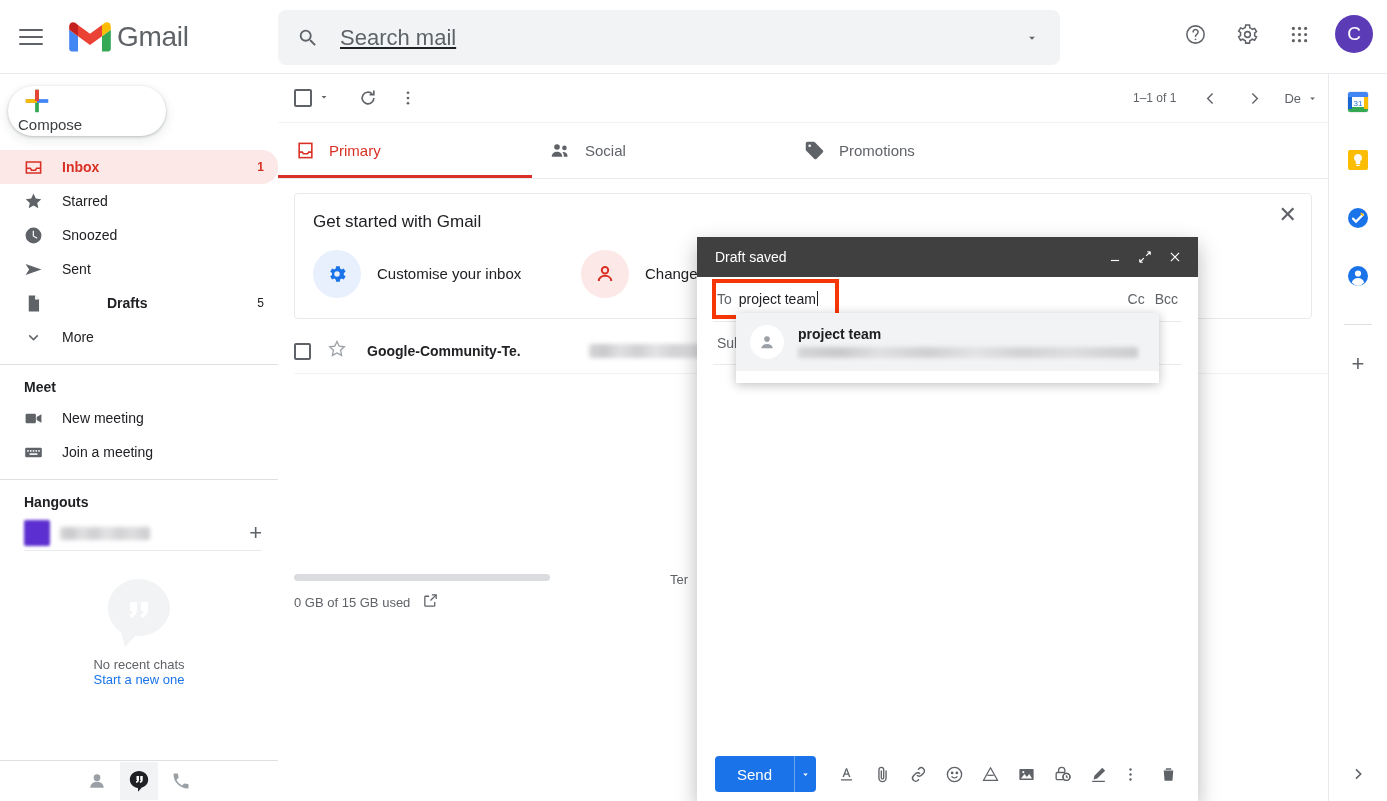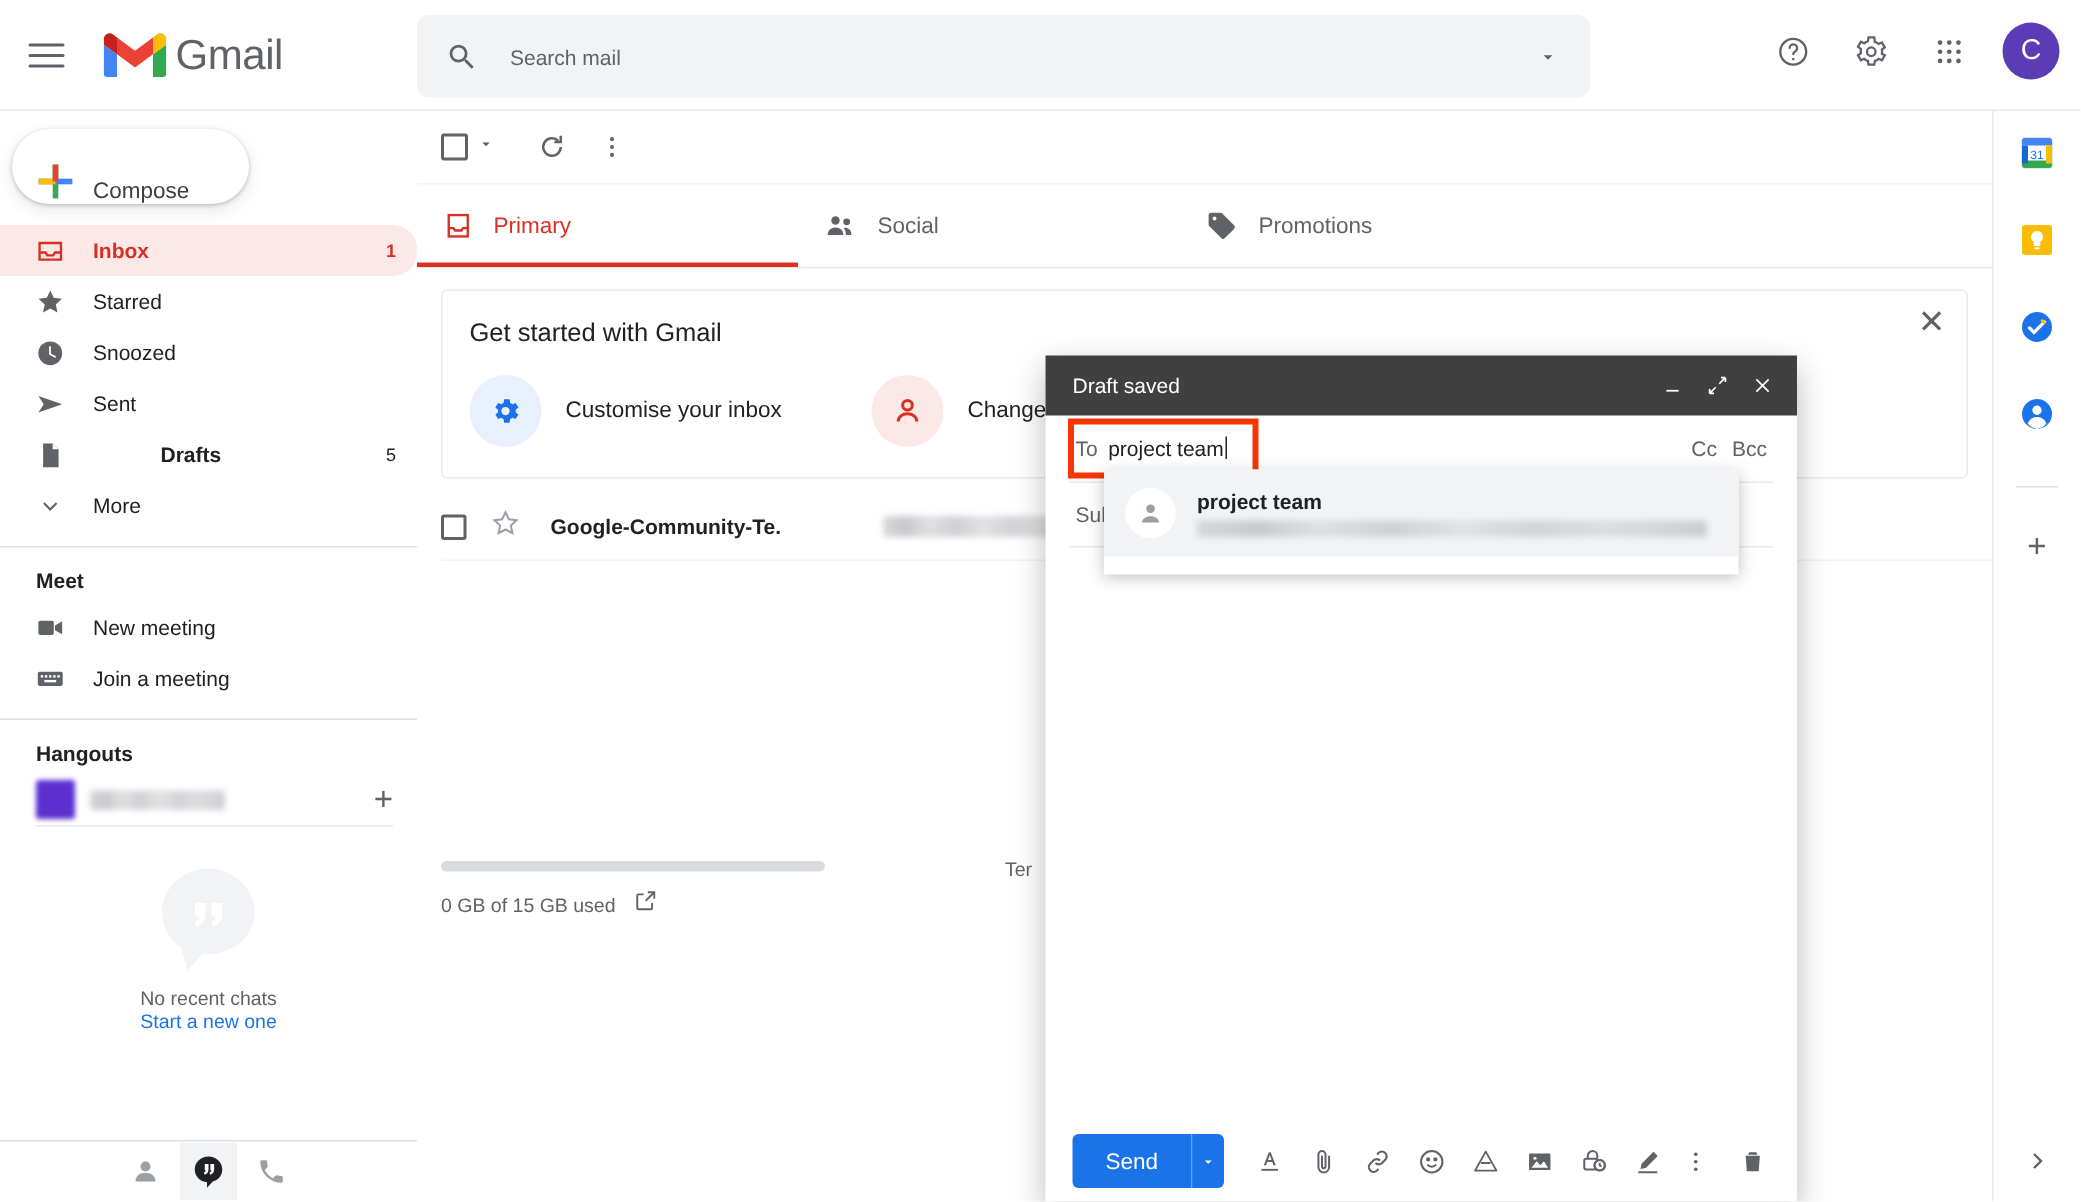--- a/index.html
+++ b/index.html
@@ -29,22 +29,23 @@
     font-size: 28px; color: #5f6368; margin-left: 6px;
     letter-spacing: -0.3px; font-weight: 400;
   }
   .search-box {
     position: absolute; left: 278px; top: 10px; width: 782px; height: 55px;
     background: #f1f3f4; border-radius: 8px; display: flex; align-items: center;
   }
   .search-icon-btn { width:48px; height:48px; margin-left:6px; display:flex;align-items:center;justify-content:center; border-radius:50%; cursor:pointer;}
   .search-input {
     flex: 1; border: none; outline: none; background: transparent;
-    font-size: 14px; color: #202124; font-family: "Liberation Sans", sans-serif;
+    font-size: 22px; color: #202124; font-family: "Liberation Sans", sans-serif;
     padding-left: 8px;
+    text-decoration: underline;
   }
   .search-input::placeholder { color: #5f6368; }
   .search-opts { width: 48px; height: 48px; display:flex; align-items:center; justify-content:center; margin-right: 4px; cursor:pointer;}
   .hdr-right { position: absolute; right: 10px; top: 10px; display: flex; align-items: center; gap: 4px; }
   .icon-btn {
     width: 48px; height: 48px; border-radius: 50%; display:flex;
     align-items:center; justify-content:center; cursor:pointer;
   }
   .avatar {
     width: 38px; height: 38px; border-radius: 50%; background: #5c3bb6;
@@ -54,22 +55,23 @@
   .hdr-divider { position:absolute; left:0; top:73px; width:1387px; height:1px; background:#e8eaed; }
 
   
   .sidebar {
     position: absolute; left: 0; top: 74px; width: 278px; height: 727px;
     background: #fff; overflow: hidden;
   }
   .compose-btn {
     margin: 12px 0 0 8px; width: 158px; height: 50px; border-radius: 26px;
     background: #fff; box-shadow: 0 1px 3px rgba(60,64,67,.3), 0 4px 8px 3px rgba(60,64,67,.07);
-    display: flex; align-items: flex-end; cursor: pointer; border: none;
+    display: flex; align-items: flex-start; cursor: pointer; border: none;
     font-family: "Liberation Sans", sans-serif;
+    flex-direction: column;
   }
   .compose-plus { width: 30px; height: 30px; margin-left: 14px; }
   .compose-label { font-size: 15px; color: #3c4043; margin-left: 10px; }
 
   .nav-list { margin-top: 14px; }
   .nav-item {
     height: 34px; display:flex; align-items:center; position: relative;
     border-radius: 0 16px 16px 0; cursor: pointer; padding-right: 14px;
   }
   .nav-item.active { background: #fce8e6; }
@@ -445,20 +447,39 @@
           </svg>
       </div>
       <div class="tb-icon">
         <svg width="18" height="18" viewBox="0 0 24 24" fill="#5f6368">
             <circle cx="12" cy="5" r="1.8"></circle>
             <circle cx="12" cy="12" r="1.8"></circle>
             <circle cx="12" cy="19" r="1.8"></circle>
           </svg>
       </div>
 
+      <div class="tb-right">
+        <span class="page-count">1–1 of 1</span>
+        <div class="tb-icon">
+          <svg width="17" height="17" viewBox="0 0 24 24" fill="none" stroke="#5f6368" stroke-width="2">
+              <path d="M15 5l-7 7 7 7"></path>
+            </svg>
+        </div>
+        <div class="tb-icon">
+          <svg width="17" height="17" viewBox="0 0 24 24" fill="none" stroke="#5f6368" stroke-width="2">
+              <path d="M9 5l7 7-7 7"></path>
+            </svg>
+        </div>
+        <div class="density">
+          <span>De</span>
+          <svg width="11" height="11" viewBox="0 0 24 24" fill="#5f6368">
+              <path d="M7 10l5 5 5-5z"></path>
+            </svg>
+        </div>
+      </div>
     </div>
     <div class="tb-bottom-line"></div>
 
     <div class="tabs">
       <div class="tab active">
         <svg width="19" height="19" viewBox="0 0 24 24" fill="none" stroke="#d93025" stroke-width="2">
             <rect x="4" y="3" width="16" height="18"></rect>
             <path d="M4 14h4l1.3 2h5.4L16 14h4"></path>
           </svg>
         <span>Primary</span>

